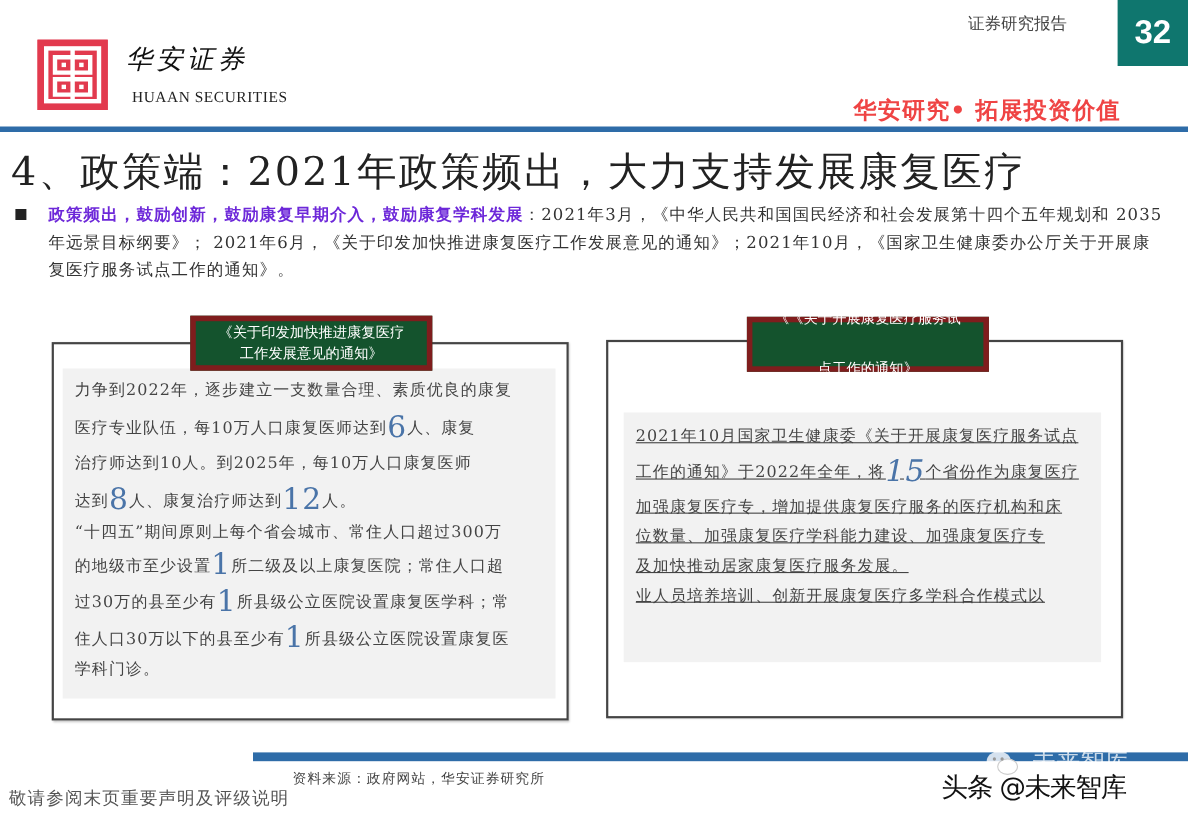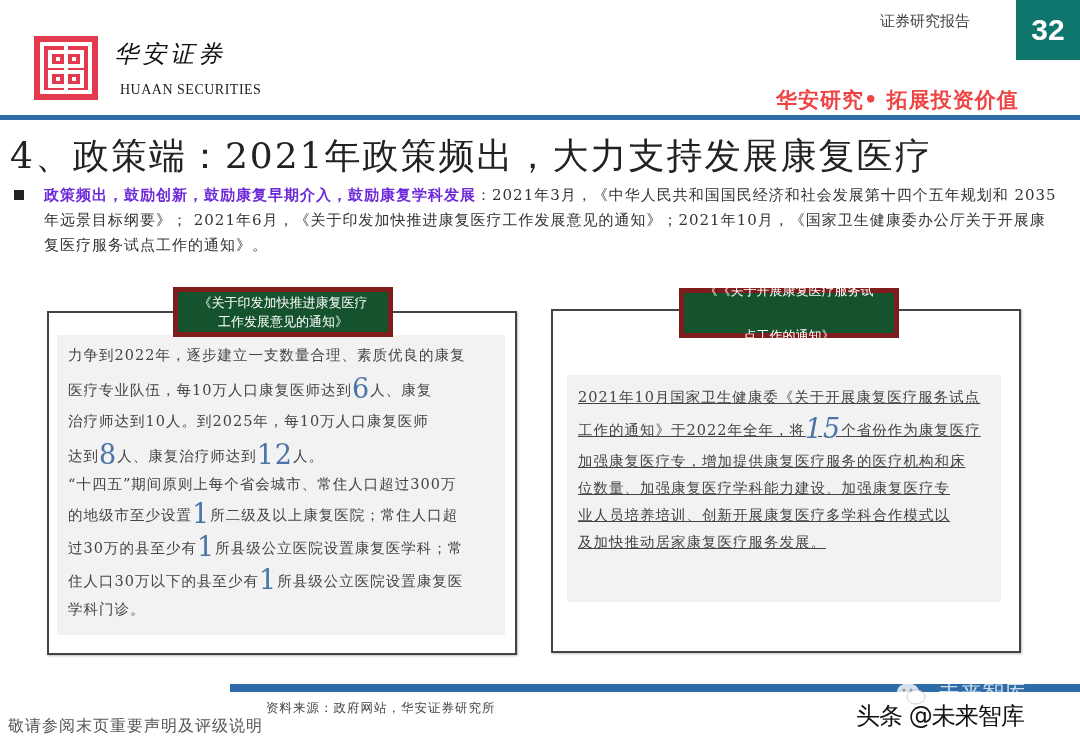--- a/index.html
+++ b/index.html
@@ -163,22 +163,22 @@
 <div class="abs panel panel-right"></div>
 <div class="abs label-box label-right">
   <span>《《关于开展康复医疗服务试</span>
   <span>点工作的通知》</span>
 </div>
 <div class="abs ptext ptext-right">
   <span class="l"><span>2021年10月国家卫生健康委《关于开展康复医疗服务试点</span></span>
   <span class="l" style="line-height:36px"><span>工作的通知》于2022年全年，将</span><span class="big-i">15</span><span>个省份作为康复医疗</span></span>
   <span class="l"><span>加强康复医疗专，增加提供康复医疗服务的医疗机构和床</span></span>
   <span class="l"><span>位数量、加强康复医疗学科能力建设、加强康复医疗专</span></span>
+  <span class="l"><span>及加快推动居家康复医疗服务发展。</span></span>
   <span class="l"><span>业人员培养培训、创新开展康复医疗多学科合作模式以</span></span>
-  <span class="l"><span>及加快推动居家康复医疗服务发展。</span></span>
 </div>
 
 <div class="abs bottom-rule"></div>
 <div class="abs source">资料来源：政府网站，华安证券研究所</div>
 <div class="abs disclaimer">敬请参阅末页重要声明及评级说明</div>
 <div class="abs watermark2">未来智库</div>
 <div class="abs wechat-icon">
   <svg width="30" height="24" viewBox="0 0 30 24">
     <ellipse cx="12" cy="10" rx="11" ry="9" fill="rgba(255,255,255,0.8)"></ellipse>
     <ellipse cx="20" cy="15" rx="9" ry="7" fill="rgba(255,255,255,0.9)" stroke="#ccc"></ellipse>

